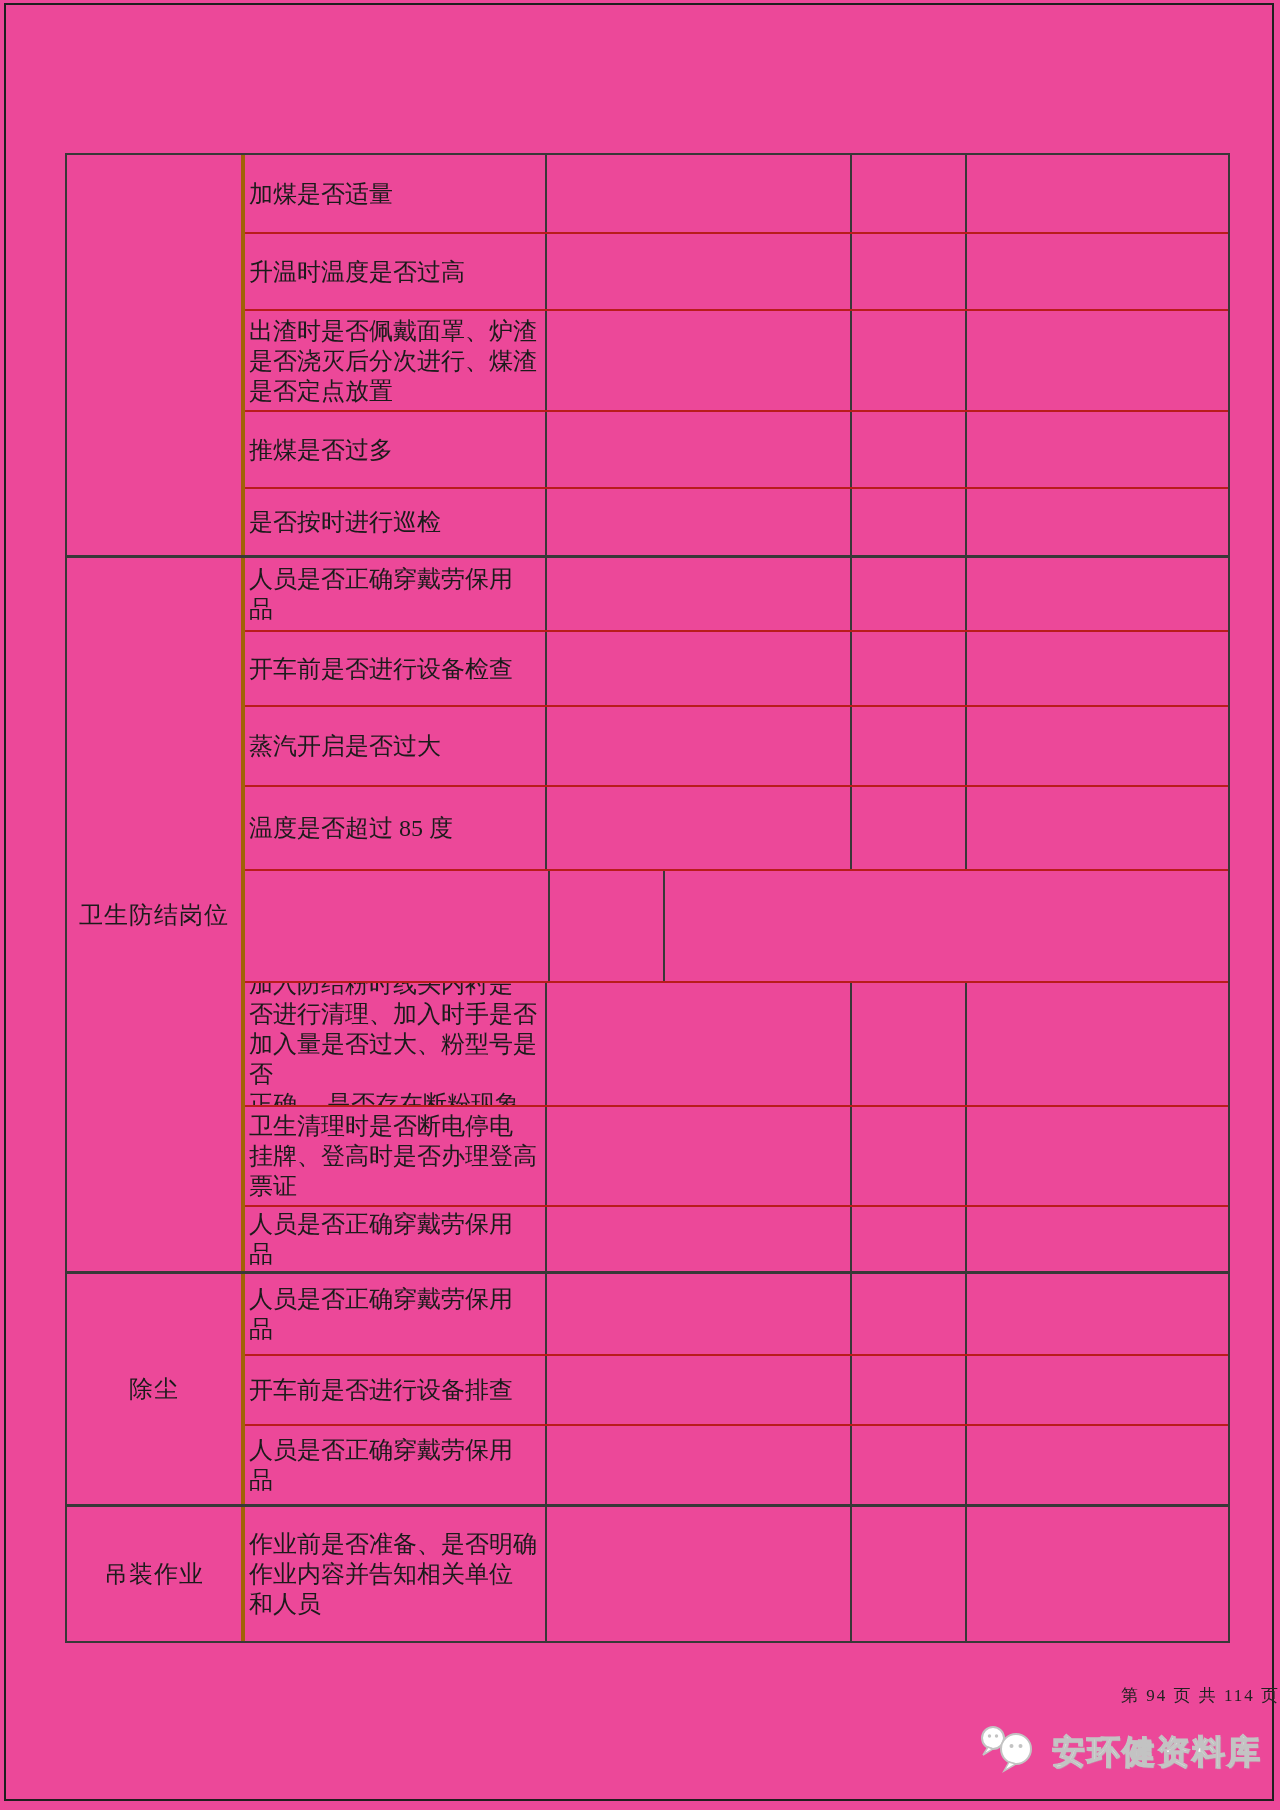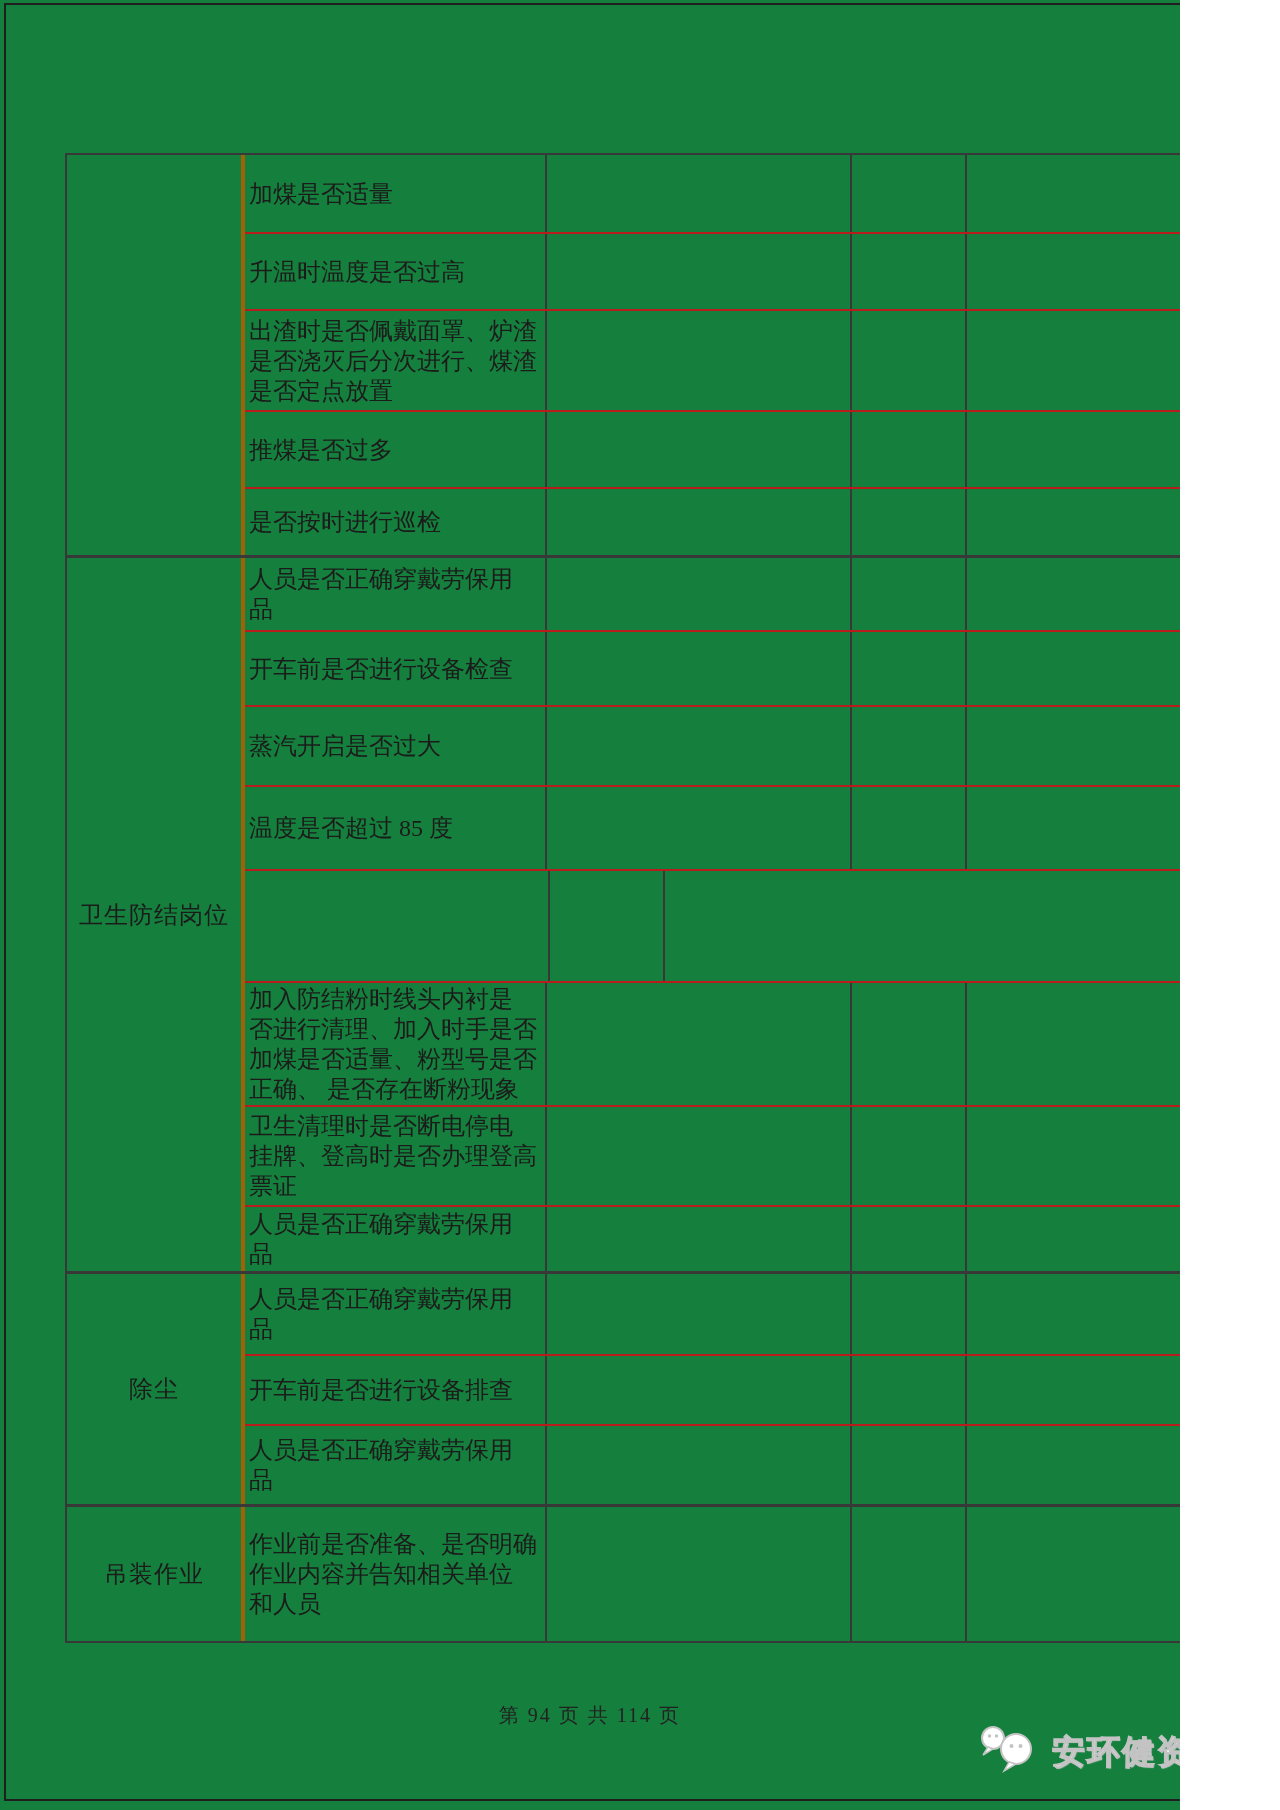--- a/index.html
+++ b/index.html
@@ -3,23 +3,23 @@
 <meta charset="utf-8">
 <style>
   html, body {
     margin: 0;
     padding: 0;
     background: #ffffff;
     font-family: "Liberation Serif", "DejaVu Serif", serif;
   }
   .page {
     position: relative;
-    width: 1180px;
+    width: 1280px;
     height: 1810px;
-    background: #15803d;
+    background: #ec4899;
     overflow: hidden;
   }
   .page-border {
     position: absolute;
     left: 4px;
     top: 3px;
     width: 1270px;
     height: 1798px;
     border: 2px solid #1f1f1f;
     box-sizing: border-box;
@@ -94,25 +94,24 @@
   }
   .c-c {
     flex: 1;
   }
   
   .footer {
     position: absolute;
     left: 0;
     top: 1684px;
     width: 100%;
-    text-align: center;
-    font-size: 20px;
+    text-align: right;
+    font-size: 17px;
     color: #222222;
     letter-spacing: 2px;
-    margin-top: 18px;
   }
   
   .watermark {
     position: absolute;
     left: 978px;
     top: 1724px;
     display: flex;
     align-items: center;
     gap: 16px;
   }
@@ -201,21 +200,21 @@
           <div class="c-c"></div>
         </div>
         <div class="row" style="height:112px">
           <div class="c-a"></div>
           <div class="c-b"></div>
           <div class="c-c"></div>
         </div>
         <div class="row" style="height:124px">
           <div class="c-item">加入防结粉时线头内衬是
 否进行清理、加入时手是否
-加煤是否适量、粉型号是否
+加入量是否过大、粉型号是否
 正确、 是否存在断粉现象</div>
           <div class="c-a"></div>
           <div class="c-b"></div>
           <div class="c-c"></div>
         </div>
         <div class="row" style="height:100px">
           <div class="c-item">卫生清理时是否断电停电
 挂牌、登高时是否办理登高
 票证</div>
           <div class="c-a"></div>

